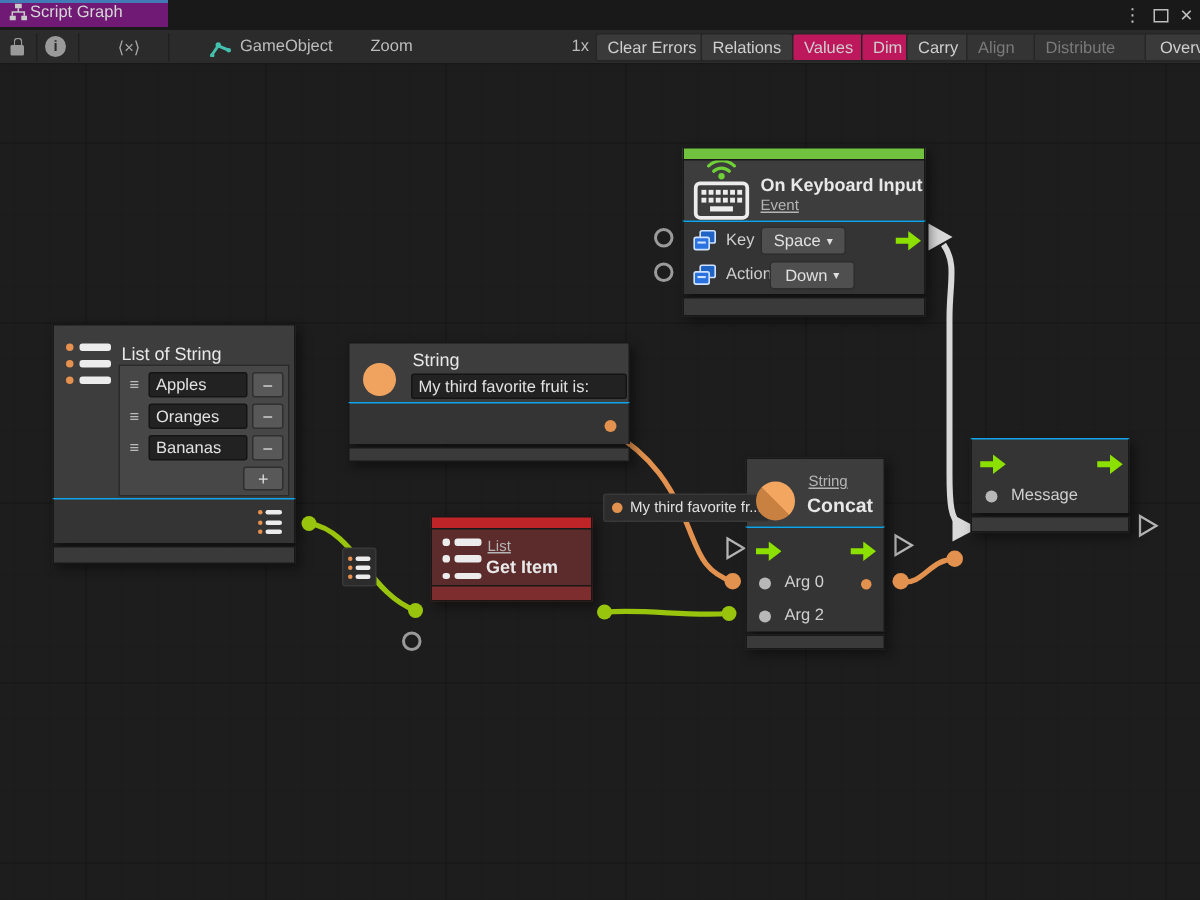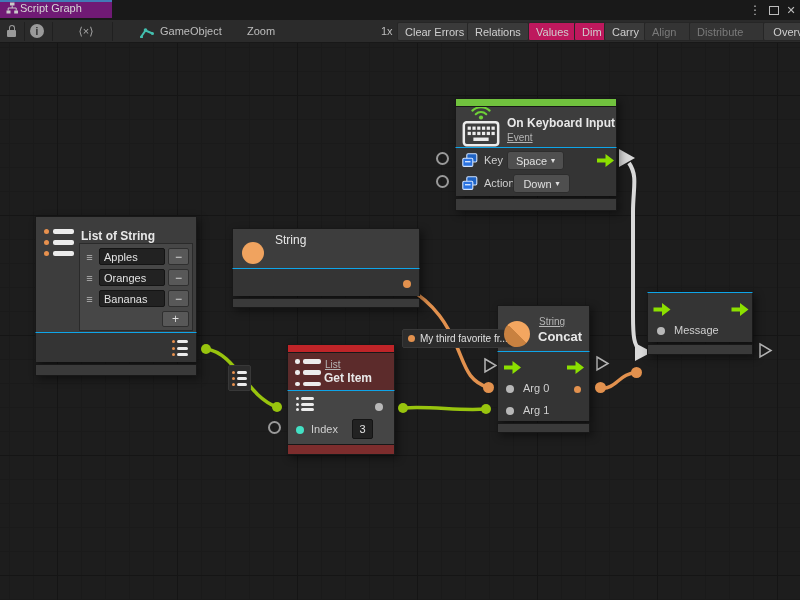--- a/index.html
+++ b/index.html
@@ -236,21 +236,21 @@
           </div>
         <div class="lrow" style="gap:4px">
             <span class="ldot" style="width:5px;height:5px"></span>
             <span class="lbar" style="width:21px;height:4.5px"></span>
           </div>
         <div class="lrow" style="gap:4px">
             <span class="ldot" style="width:5px;height:5px"></span>
             <span class="lbar" style="width:21px;height:4.5px"></span>
           </div>
       </div>
-      <div class="ntitle abs" style="left:45px;top:13px;font-weight:700">List of String</div>
+      <div class="ntitle abs" style="left:45px;top:13px;font-weight:400">List of String</div>
       <div class="abs" style="left:43px;top:26px;width:114px;background:#474747;border:1px solid #2a2a2a;padding:2px 3px;box-sizing:border-box">
         <div style="display:flex;align-items:center;gap:3px;height:21px">
           <span style="color:#bbb;font-size:11px;width:13px;text-align:center">≡</span>
           <div class="field" style="flex:1;height:17px">Apples</div>
           <div class="sqbtn" style="width:21px;height:17px">−</div>
         </div>
         <div style="display:flex;align-items:center;gap:3px;height:21px">
           <span style="color:#bbb;font-size:11px;width:13px;text-align:center">≡</span>
           <div class="field" style="flex:1;height:17px">Oranges</div>
           <div class="sqbtn" style="width:21px;height:17px">−</div>
@@ -281,20 +281,21 @@
           </div>
       </div>
     </div>
     <div class="sec footer" style="height:12px"></div>
   </div>
 
   <div class="node" style="left:232px;top:228px;width:188px">
     <div class="sec header" style="height:40px;border-top:1px solid #181818">
       <div class="abs" style="left:9px;top:13px;width:22px;height:22px;border-radius:50%;background:#f0a35f"></div>
       <div class="ntitle abs" style="left:42px;top:5px;font-weight:400">String</div>
+      <div class="field abs" style="left:41px;top:20px;width:144px;height:17px">My third favorite fruit is:</div>
     </div>
     <div class="sec ports" style="height:28px">
       <div class="dot" style="left:170px;top:11px;width:8px;height:8px;background:#e2914e"></div>
     </div>
     <div class="sec footer" style="height:10px"></div>
   </div>
 
   <div class="node" style="left:287px;top:344px;width:108px">
     <div style="height:8px;background:#bf2428;border:1px solid #181818;border-bottom:none;box-sizing:border-box"></div>
     <div class="sec header" style="height:38px;background:#5c2b2b">
@@ -308,61 +309,41 @@
             <span class="lbar" style="width:18px;height:4.5px"></span>
           </div>
         <div class="lrow" style="gap:3px">
             <span class="ldot" style="width:4.5px;height:4.5px"></span>
             <span class="lbar" style="width:18px;height:4.5px"></span>
           </div>
       </div>
       <div class="nsub abs" style="left:37px;top:6px">List</div>
       <div class="ntitle abs" style="left:36px;top:19px">Get Item</div>
     </div>
-    <div class="sec ports" style="height:54px;background:#454545">
-      <div class="licon white abs" style="left:8px;top:6px;width:20px;height:14px">
-        <div class="lrow" style="gap:2px">
-            <span class="ldot" style="width:3px;height:3px"></span>
-            <span class="lbar" style="width:13px;height:3px"></span>
-          </div>
-        <div class="lrow" style="gap:2px">
-            <span class="ldot" style="width:3px;height:3px"></span>
-            <span class="lbar" style="width:13px;height:3px"></span>
-          </div>
-        <div class="lrow" style="gap:2px">
-            <span class="ldot" style="width:3px;height:3px"></span>
-            <span class="lbar" style="width:13px;height:3px"></span>
-          </div>
-      </div>
-      <div class="dot" style="left:87px;top:12px;width:8px;height:8px;background:#b8b8b8"></div>
-      <div class="dot" style="left:8px;top:35px;width:8px;height:8px;background:#43e0c4"></div>
-      <span class="plabel abs" style="left:23px;top:32px">Index</span>
-      <div class="field abs" style="left:64px;top:28px;width:21px;height:20px;justify-content:center">3</div>
-    </div>
     <div class="sec footer" style="height:11px;background:#7d2d2d;margin-top:0"></div>
   </div>
   <div class="hollow" style="left:268px;top:421px;width:9px;height:9px"></div>
 
   <div class="node" style="left:497px;top:305px;width:93px">
     <div class="sec header" style="height:46px;border-top:1px solid #181818">
       <div class="nsub abs" style="left:41px;top:10px">String</div>
       <div class="ntitle abs" style="left:40px;top:24px;font-size:13px">Concat</div>
     </div>
     <div class="sec ports" style="height:70px">
       <svg class="abs" style="left:6px;top:9px" width="17" height="13" viewBox="0 0 17 13">
         <path d="M0 4.5 h8.5 v-4.5 l8.5 6.5 -8.5 6.5 v-4.5 h-8.5 z" fill="#8ce000"></path>
       </svg>
       <svg class="abs" style="left:69px;top:9px" width="17" height="13" viewBox="0 0 17 13">
         <path d="M0 4.5 h8.5 v-4.5 l8.5 6.5 -8.5 6.5 v-4.5 h-8.5 z" fill="#8ce000"></path>
       </svg>
       <div class="dot" style="left:8px;top:33px;width:8px;height:8px;background:#b8b8b8"></div>
       <span class="plabel abs" style="left:25px;top:30px">Arg 0</span>
       <div class="dot" style="left:76px;top:33.5px;width:7px;height:7px;background:#e2914e"></div>
       <div class="dot" style="left:8px;top:55px;width:8px;height:8px;background:#b8b8b8"></div>
-      <span class="plabel abs" style="left:25px;top:52px">Arg 1</span>
+      <span class="plabel abs" style="left:25px;top:52px">Arg 2</span>
     </div>
     <div class="sec footer" style="height:10px"></div>
   </div>
 
   <div class="abs" style="left:504px;top:321px;width:26px;height:26px;border-radius:50%;z-index:4;
        background:linear-gradient(45deg,#c88140 50%,#f3a660 50%)"></div>
 
   <div class="node" style="left:647px;top:292px;width:106px">
     <div class="sec ports" style="height:50px">
       <svg class="abs" style="left:5px;top:10px" width="18" height="13" viewBox="0 0 17 13">

